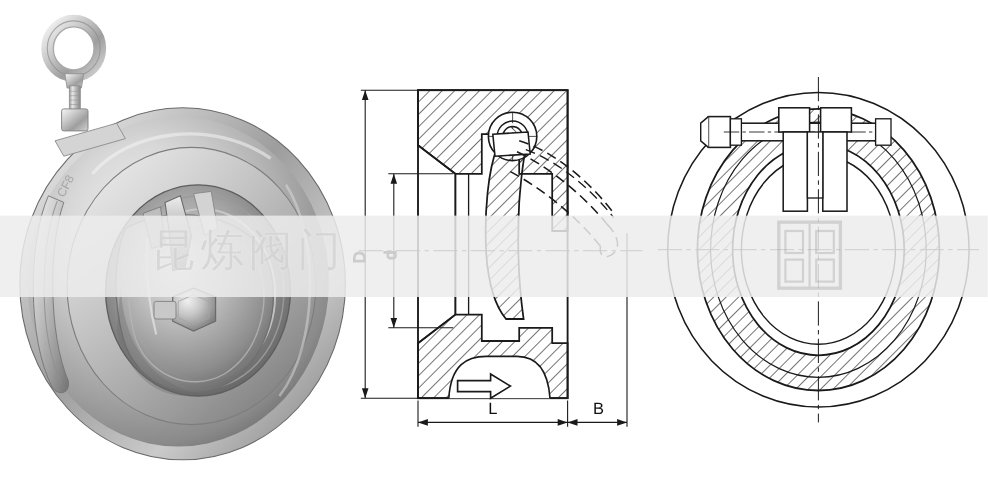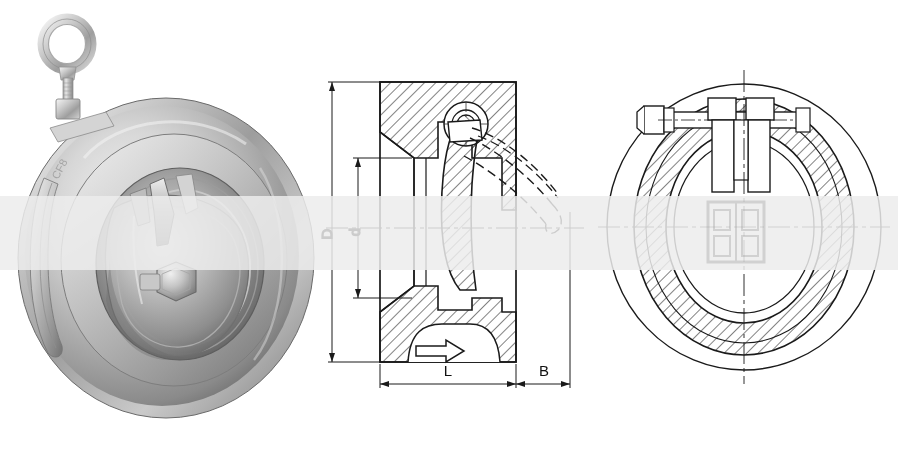--- a/index.html
+++ b/index.html
@@ -291,20 +291,21 @@
           <rect x="138" y="58" width="14" height="60" fill="#ffffff" stroke="#1a1a1a" stroke-width="1.2"></rect>
         </g>
 
         <line x1="148" y1="8" x2="148" y2="322" stroke="#1a1a1a" stroke-width=".9" stroke-dasharray="22,4,4,4"></line>
         <line x1="2" y1="165" x2="294" y2="165" stroke="#1a1a1a" stroke-width=".9" stroke-dasharray="22,4,4,4"></line>
       </g>
     </svg>
   </div>
 
   <div class="wm-band"></div>
+  <div class="wm-cn-left">昆炼阀门</div>
   <div class="wm-seal">
     <svg width="72" height="74" viewBox="0 0 72 74" xmlns="http://www.w3.org/2000/svg">
       <rect x="8" y="6" width="56" height="60" fill="none" stroke="#9a9a9a" stroke-width="3"></rect>
       <line x1="36" y1="6" x2="36" y2="66" stroke="#9a9a9a" stroke-width="2"></line>
       <rect x="14" y="14" width="16" height="20" fill="none" stroke="#9a9a9a" stroke-width="2"></rect>
       <rect x="42" y="14" width="16" height="20" fill="none" stroke="#9a9a9a" stroke-width="2"></rect>
       <rect x="14" y="40" width="16" height="20" fill="none" stroke="#9a9a9a" stroke-width="2"></rect>
       <rect x="42" y="40" width="16" height="20" fill="none" stroke="#9a9a9a" stroke-width="2"></rect>
     </svg>
   </div>

